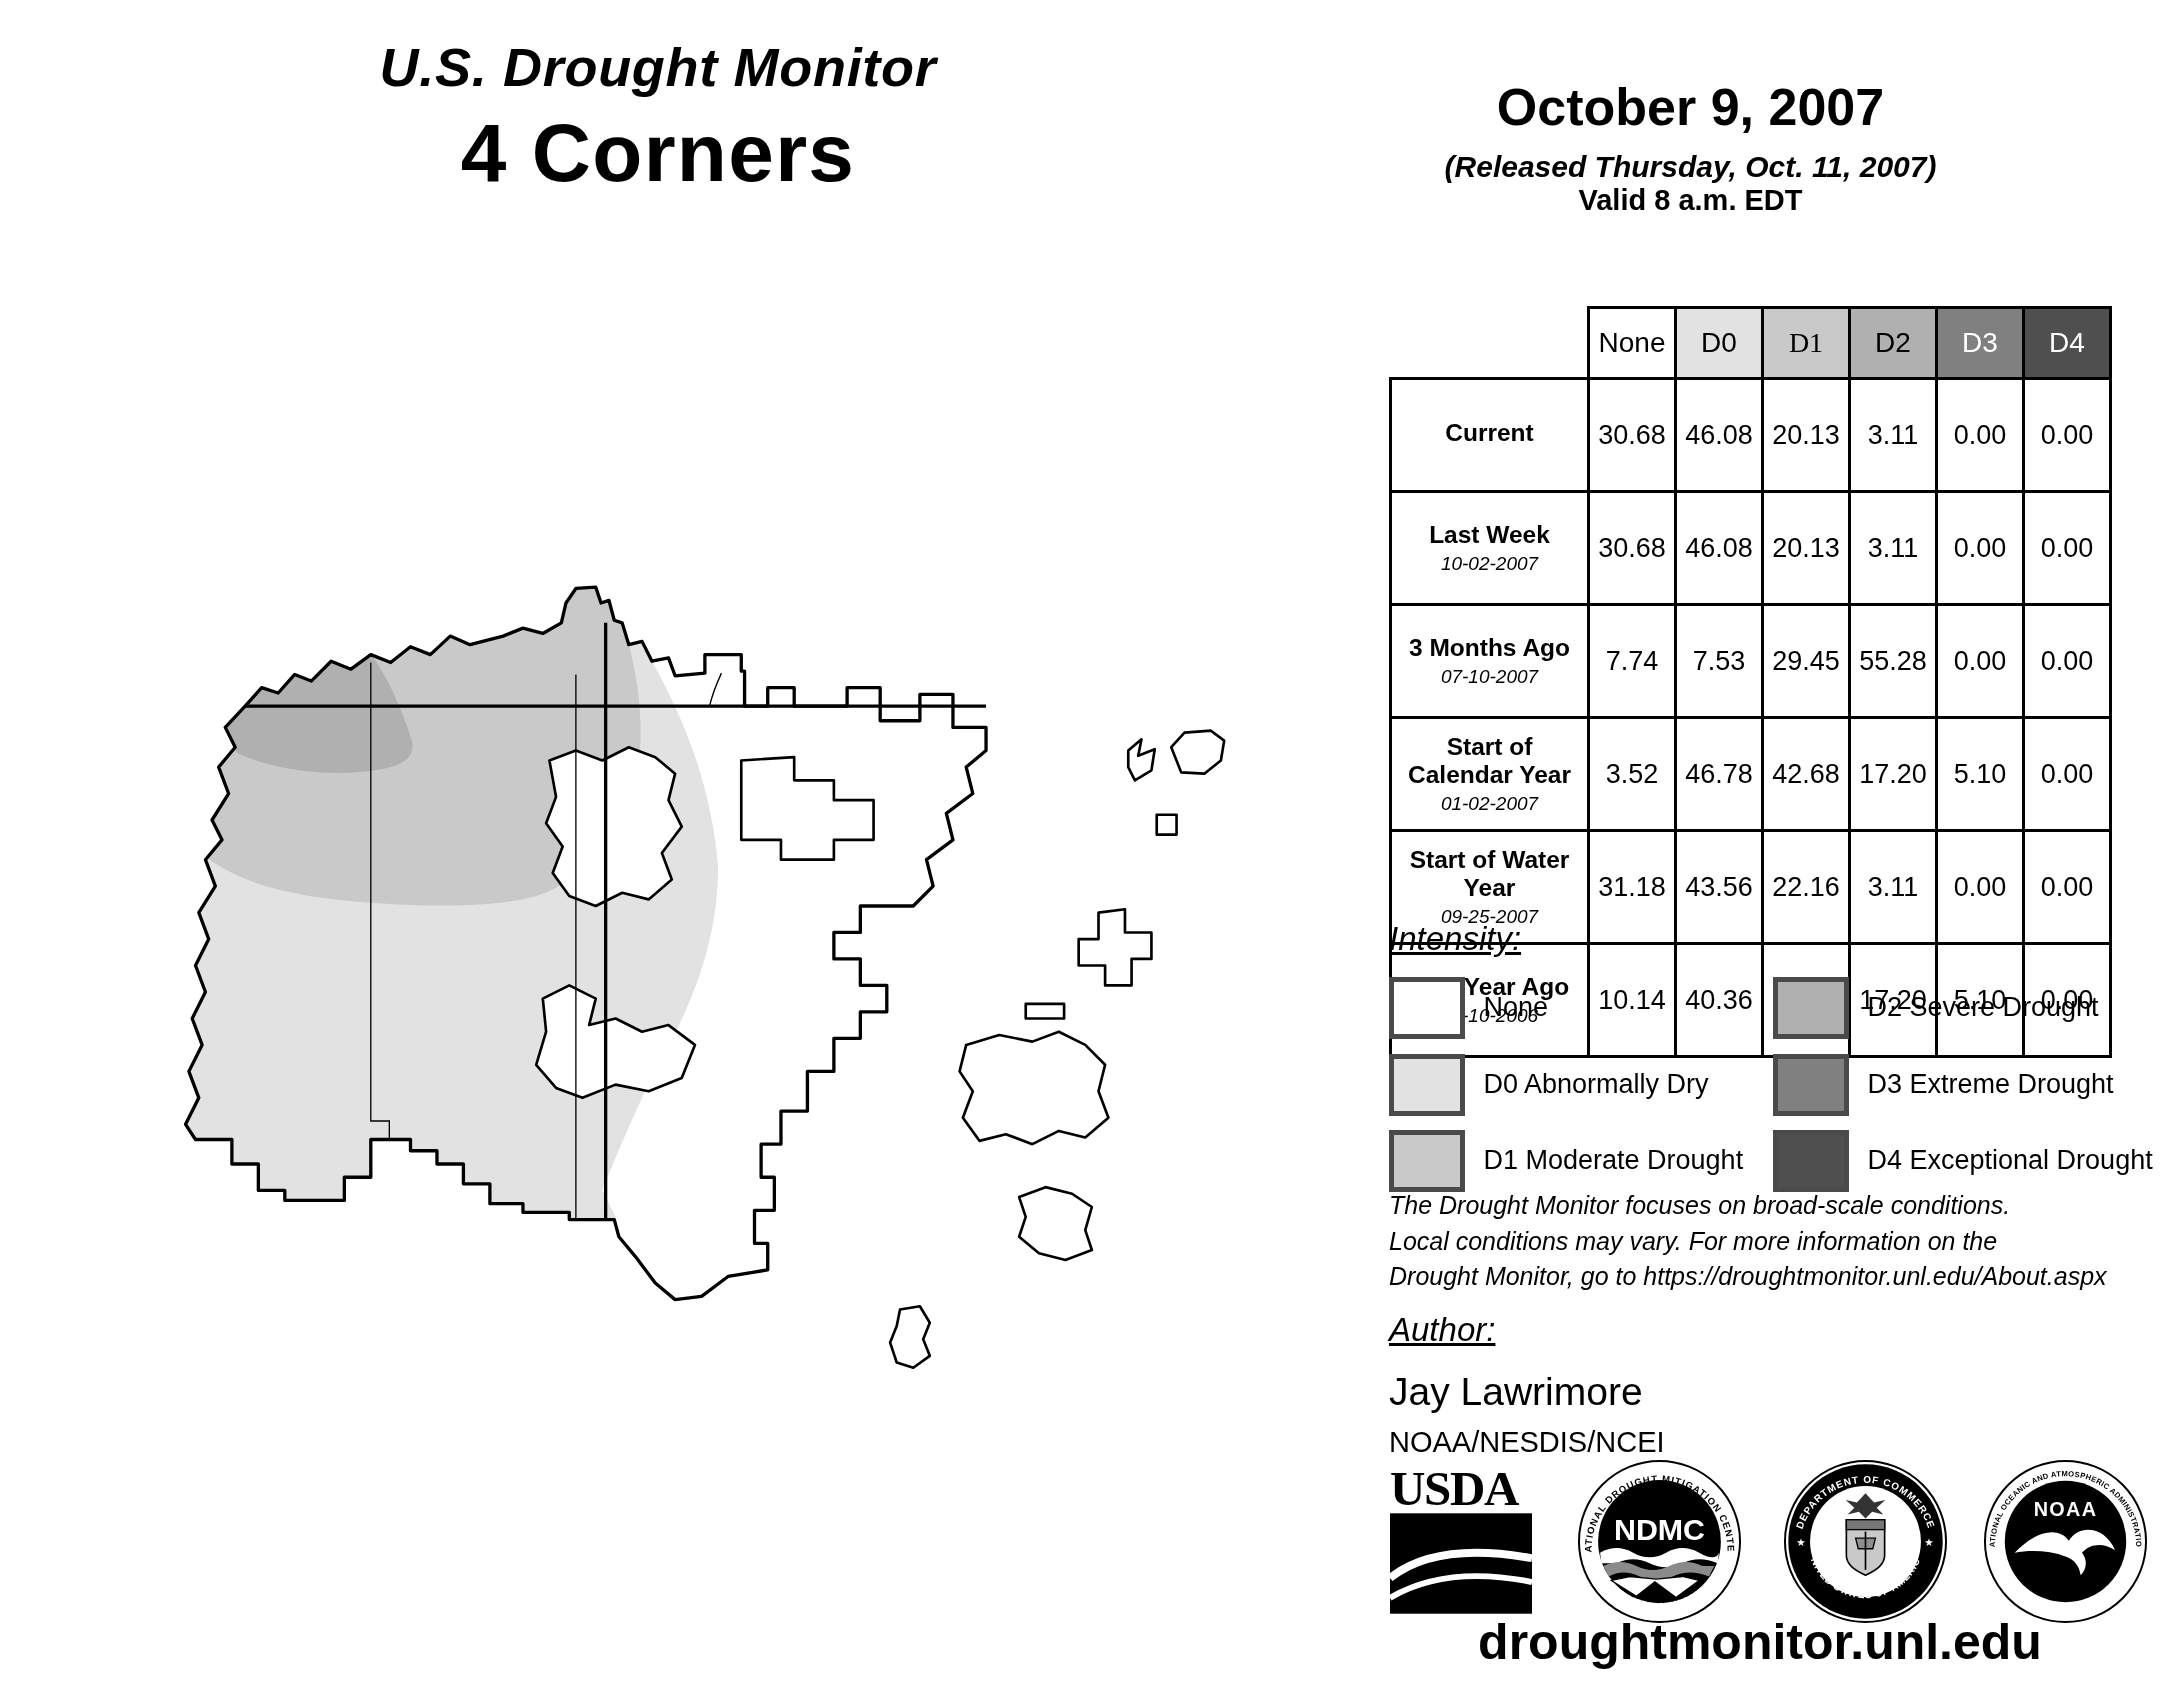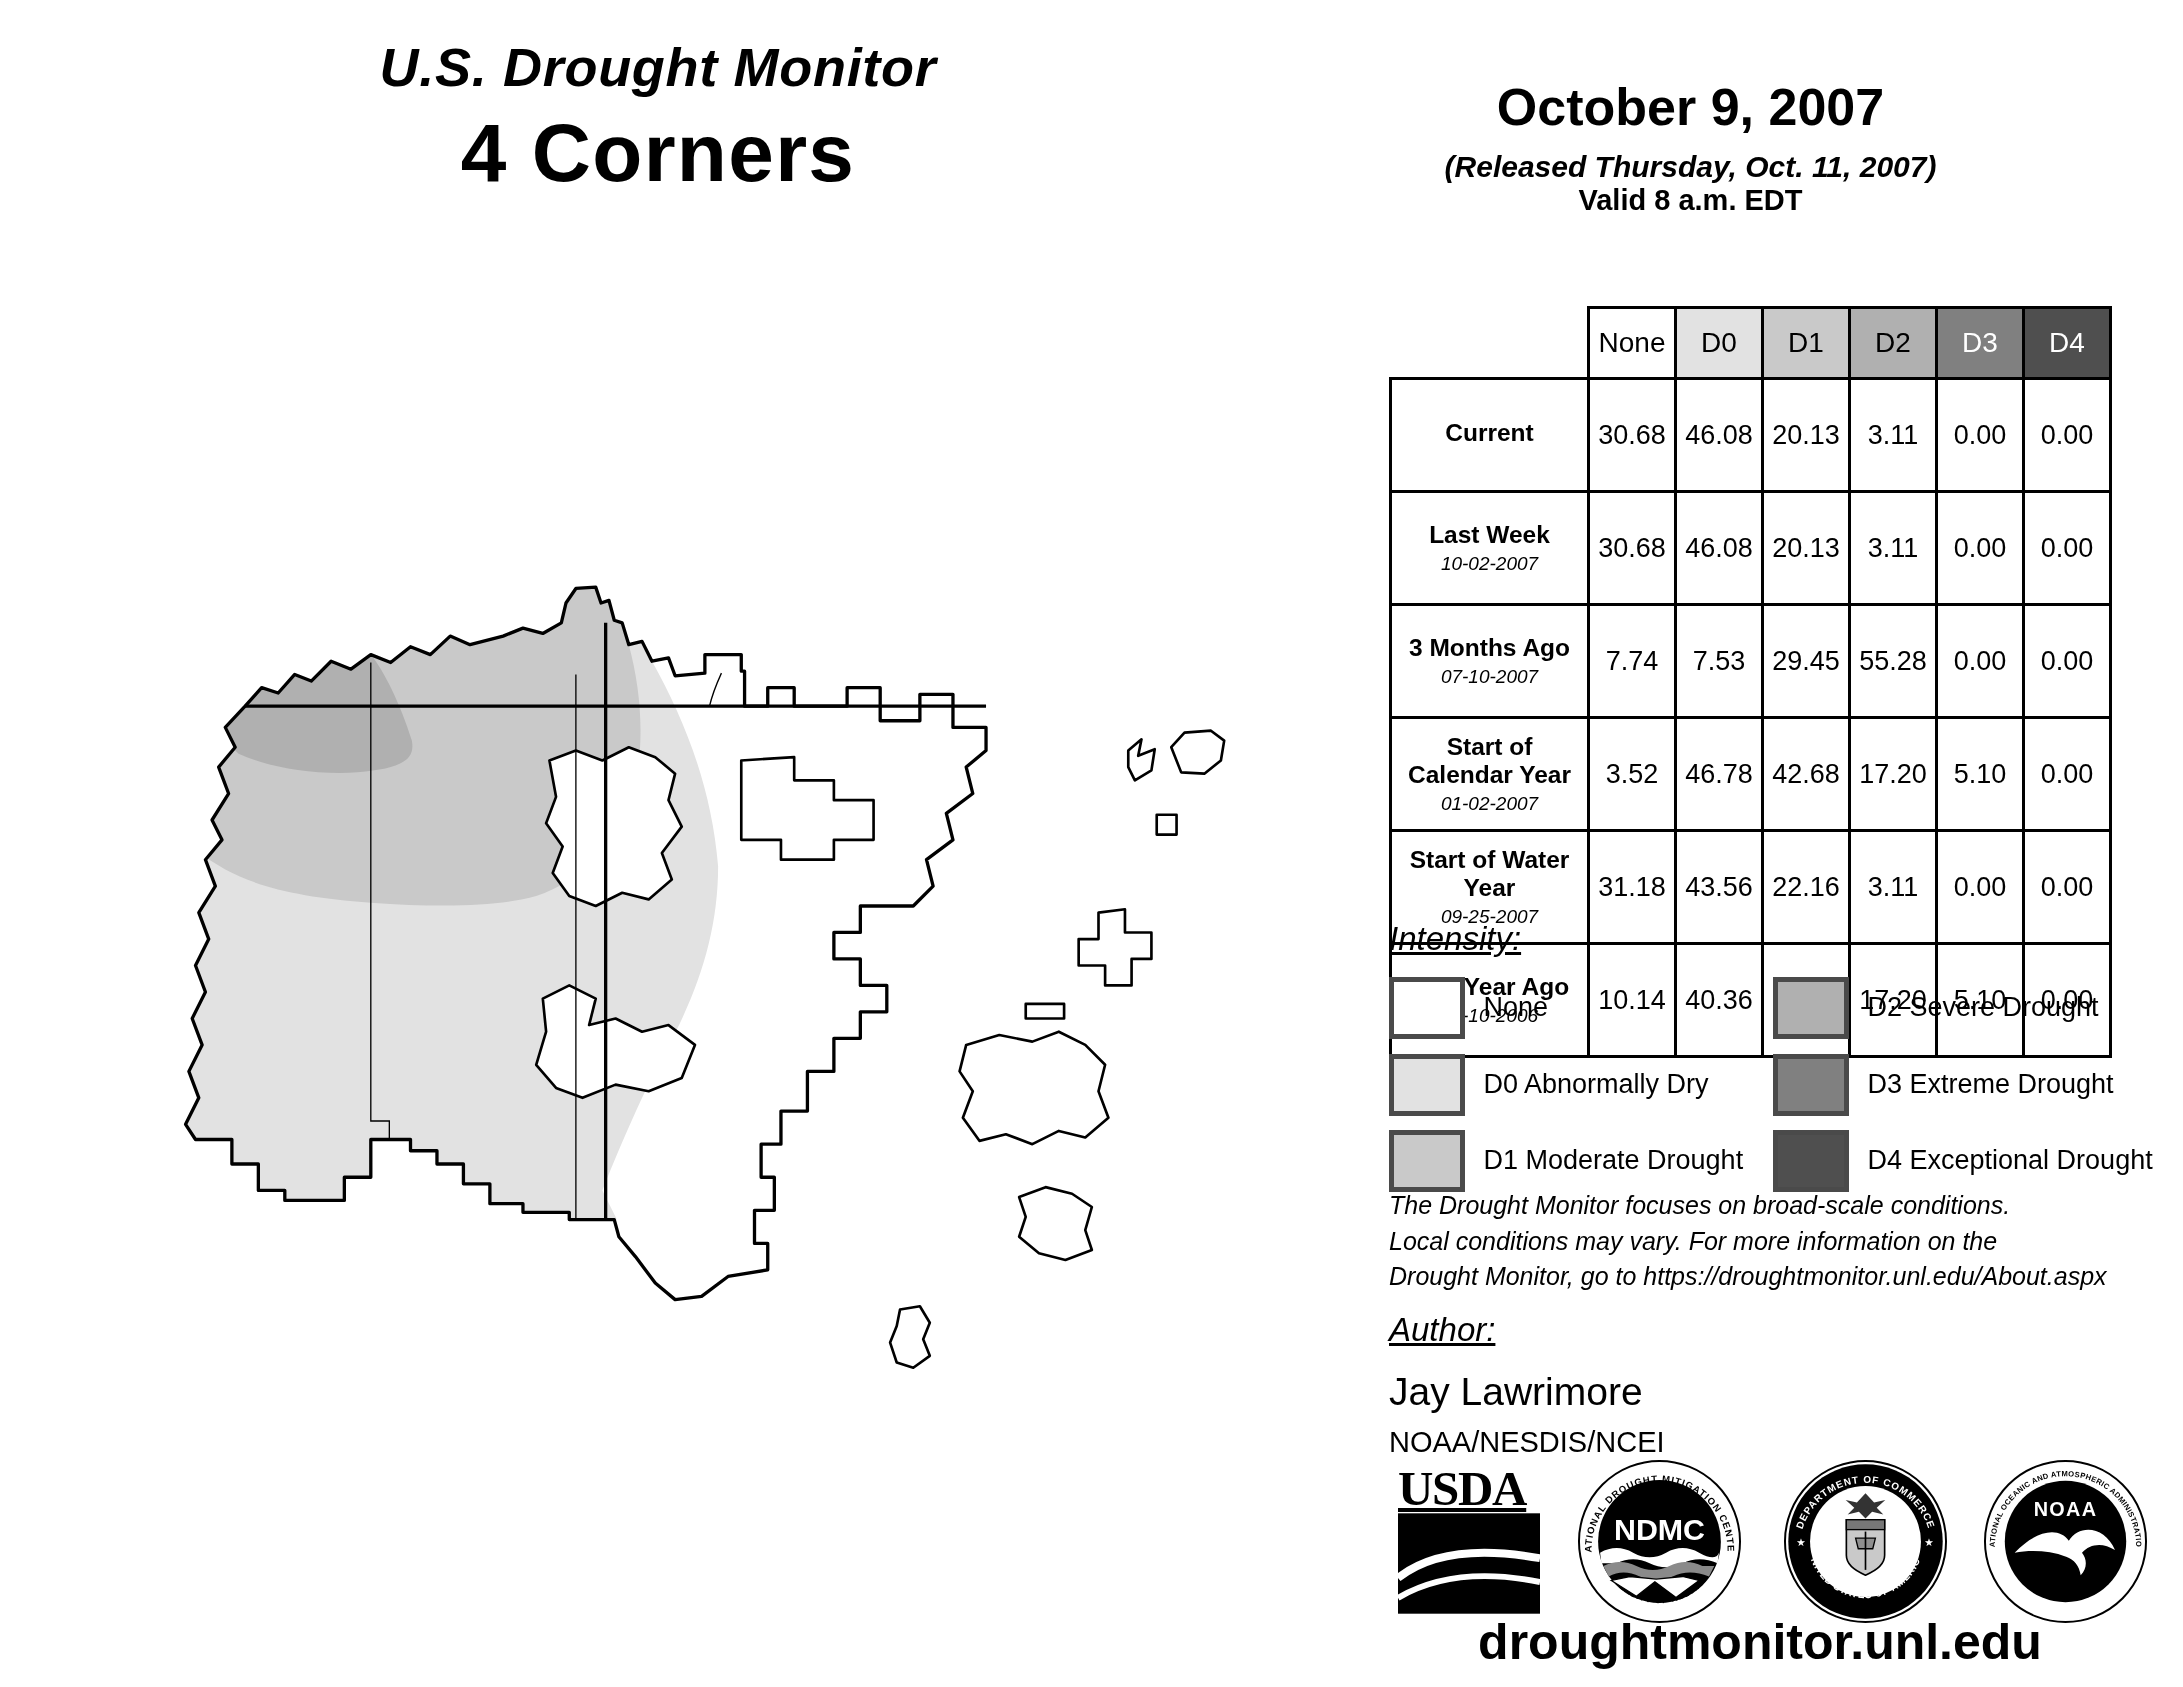--- a/index.html
+++ b/index.html
@@ -43,21 +43,21 @@
   
   .notes{position:absolute;left:1389px;top:1188px;width:781px;
          font-size:25px;font-style:italic;line-height:1.42;}
   .author{position:absolute;left:1389px;top:1311px;width:728px;}
   .author-title{font-size:33px;font-style:italic;text-decoration:underline;}
   .author-name{font-size:39px;margin-top:21px;}
   .author-org{font-size:29px;margin-top:12px;}
 
   
   .logos{position:absolute;left:1386px;top:1459px;width:767px;height:165px;}
-  .usda{position:absolute;left:12px;top:5.3px;width:142px;height:153px;text-decoration:underline;}
+  .usda{position:absolute;left:4px;top:5.3px;width:142px;height:153px;}
   .usda-text{font-family:"Liberation Serif", serif;font-weight:bold;font-size:49px;
              letter-spacing:-1.3px;line-height:1;}
   .seal{position:absolute;top:0;}
   .seal.ndmc{left:191px;} .seal.doc{left:397px;} .seal.noaa{left:597px;}
   .footer-url{position:absolute;left:1350px;top:1613px;width:820px;text-align:center;
               font-size:50px;font-weight:bold;}
 
   
   .map-wrap{position:absolute;left:40px;top:562px;width:1257px;height:860px;}
   .ln-bold{stroke:#000;stroke-width:5;fill:none;stroke-linejoin:round;}
@@ -120,21 +120,21 @@
       <path class="ln-med fill-white" d="M1300,1130 L1330,1125 L1345,1150 L1335,1175 L1345,1200 L1320,1218 L1295,1210 L1285,1180 L1295,1155 Z"></path>
     </svg>
   </div>
 
   <table class="drought">
     <tbody>
         <tr>
       <th class="corner"></th>
       <th class="light" style="background-color: rgb(255, 255, 255);">None</th>
       <th class="light" style="background-color: rgb(226, 226, 226); text-align: center;">D0</th>
-      <th class="light" style="background-color: rgb(201, 201, 201);">D1</th>
+      <th class="light" style="background-color: rgb(201, 201, 201); font-family: Liberation Serif, serif;">D1</th>
       <th class="light" style="background-color: rgb(176, 176, 176);">D2</th>
       <th class="dark" style="background-color: rgb(128, 128, 128);">D3</th>
       <th class="dark" style="background-color: rgb(79, 79, 79);">D4</th>
     </tr>
     <tr>
       <td class="rowlabel">
             <div>Current</div>
             <div class="sublabel"></div>
           </td>
       <td class="val">30.68</td>

